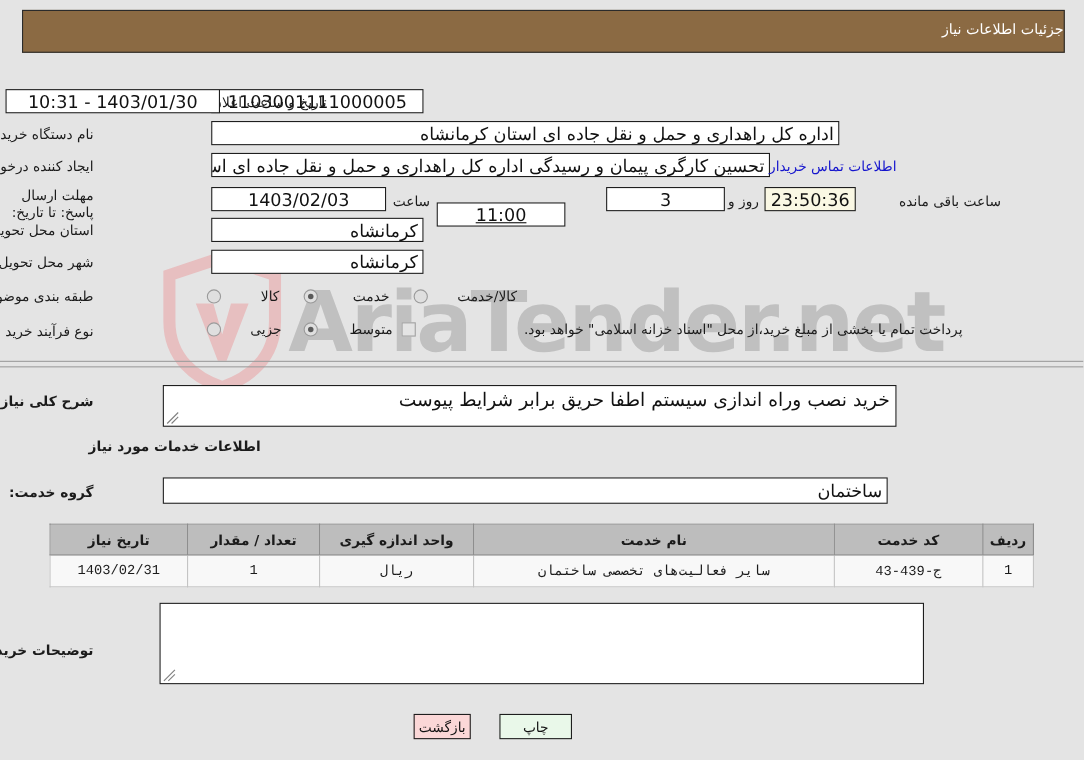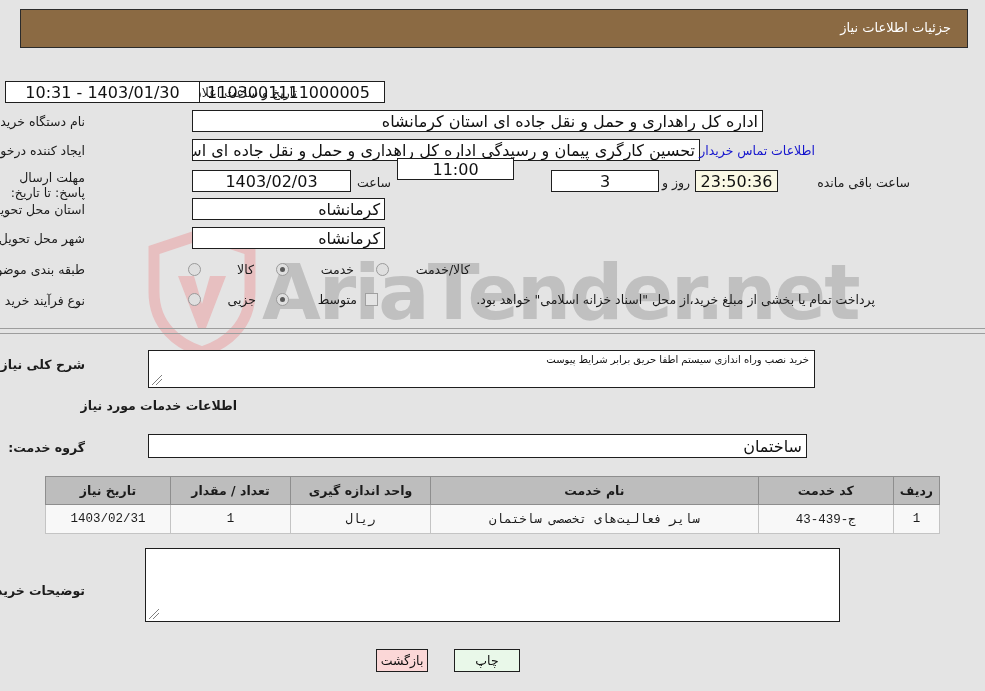--- a/index.html
+++ b/index.html
@@ -55,21 +55,21 @@
   #titlebar {
     position: absolute;
     left: 20px; top: 9px;
     width: 948px; height: 39px;
     background: #8b6a43;
     border: 1px solid #2b2b2b;
     z-index: 10;
   }
   #titlebar .t {
     position: absolute;
-    right: 16px; top: 10px;
+    right: 0; top: 10px;
     color: #ffffff;
     font-size: 13px;
   }
 
   
   .lbl {
     position: absolute;
     font-size: 12.5px;
     color: #1b1b1b;
     white-space: nowrap;
@@ -135,21 +135,21 @@
     height: 1px;
     background: #9d9d9d;
     z-index: 8;
   }
 
   
   .ta {
     position: absolute;
     background: #ffffff;
     border: 1px solid #1e1e1e;
-    font-size: 10px;
+    font-size: 17px;
     color: #111;
     padding: 3px 5px;
     z-index: 20;
     overflow: hidden;
   }
   .ta .grip {
     position: absolute;
     left: 2px; bottom: 1px;
     width: 12px; height: 12px;
     opacity: .75;
@@ -229,21 +229,21 @@
   <div class="lbl" style="right:900px; top:114px;">نام دستگاه خریدار:</div>
   <div class="fld right" style="right:222px; top:110px; width:571px; height:22px;">اداره کل راهداری و حمل و نقل جاده ای استان کرمانشاه</div>
 
   <div class="lbl" style="right:900px; top:143px;">ایجاد کننده درخواست:</div>
   <div class="fld right" style="right:285px; top:139px; width:508px; height:22px;">تحسین کارگری پیمان و رسیدگی اداره کل راهداری و حمل و نقل جاده ای استان</div>
   <div class="link" style="right:170px; top:143px;">اطلاعات تماس خریدار</div>
 
   <div class="lbl" style="right:900px; top:170px; line-height:15px; white-space:normal; width:88px; text-align:right;">مهلت ارسال پاسخ: تا تاریخ:</div>
   <div class="fld center" style="right:634px; top:170px; width:159px; height:22px;">1403/02/03</div>
   <div class="lbl" style="right:594px; top:175px;">ساعت</div>
-  <div class="fld center" style="right:471px; top:158px; width:117px; height:22px;">11:00</div>
+  <div class="fld center" style="right:471px; top:184px; width:117px; height:22px;text-decoration:underline;">11:00</div>
 
   <div class="fld center" style="right:326px; top:170px; width:108px; height:22px;">3</div>
   <div class="lbl" style="right:295px; top:175px;">روز و</div>
   <div class="fld cream center" style="right:207px; top:170px; width:83px; height:22px;">23:50:36</div>
   <div class="lbl" style="right:75px; top:175px;">ساعت باقی مانده</div>
 
   <div class="lbl" style="right:900px; top:202px;">استان محل تحویل:</div>
   <div class="fld right" style="right:600px; top:198px; width:193px; height:22px;">کرمانشاه</div>
 
   <div class="lbl" style="right:900px; top:231px;">شهر محل تحویل:</div>

